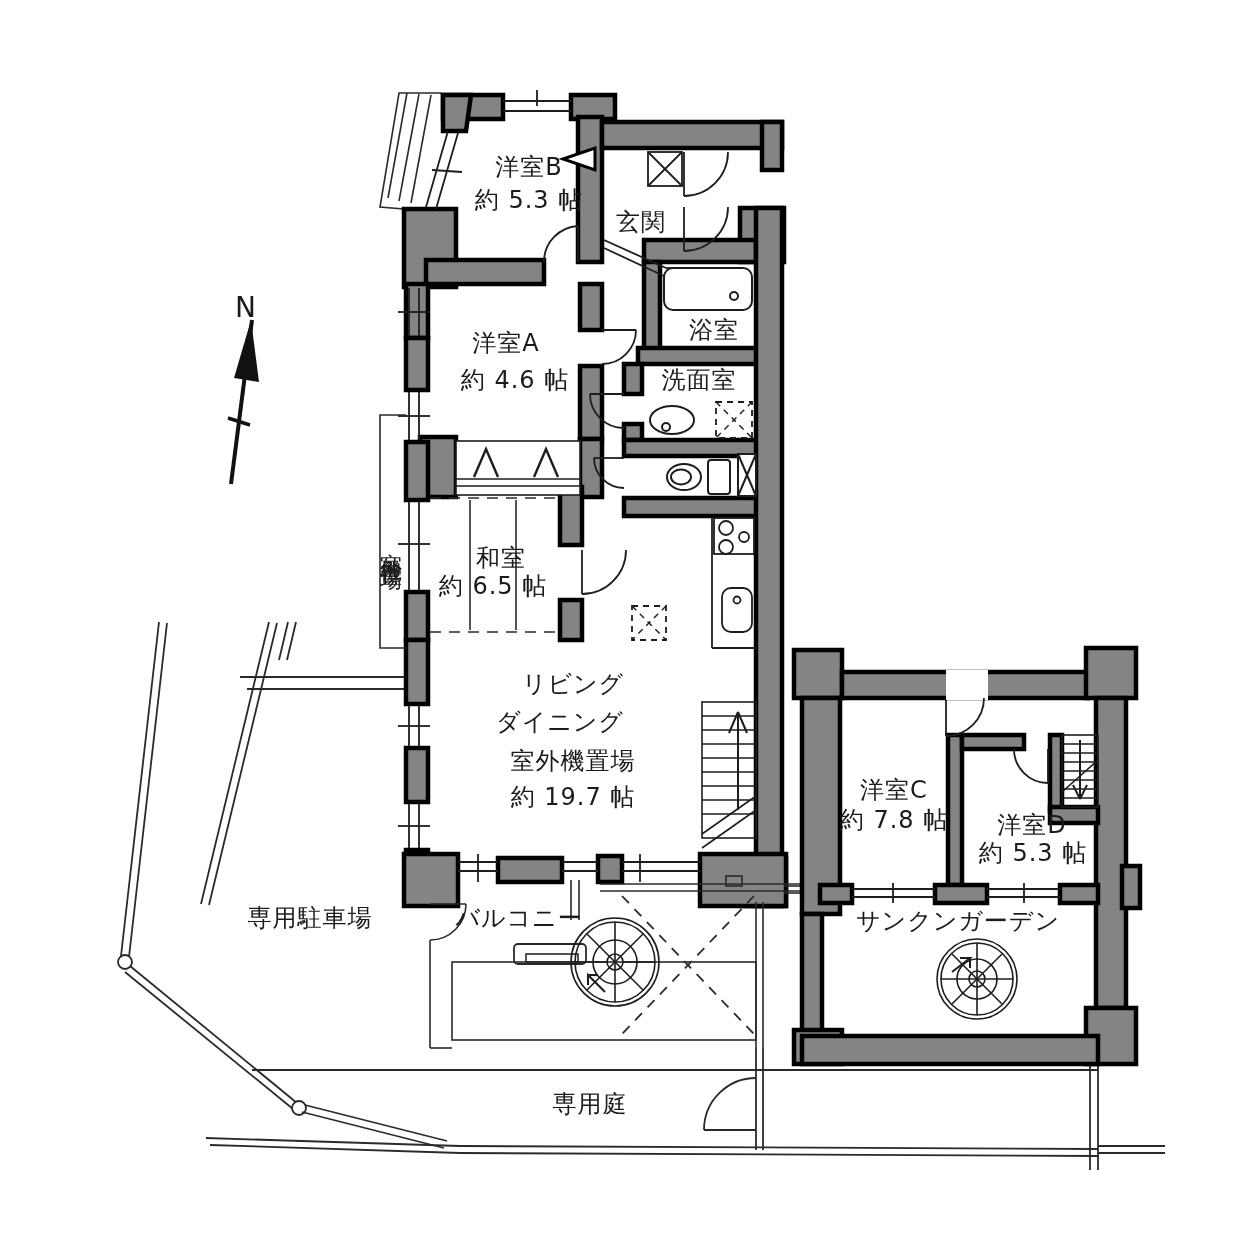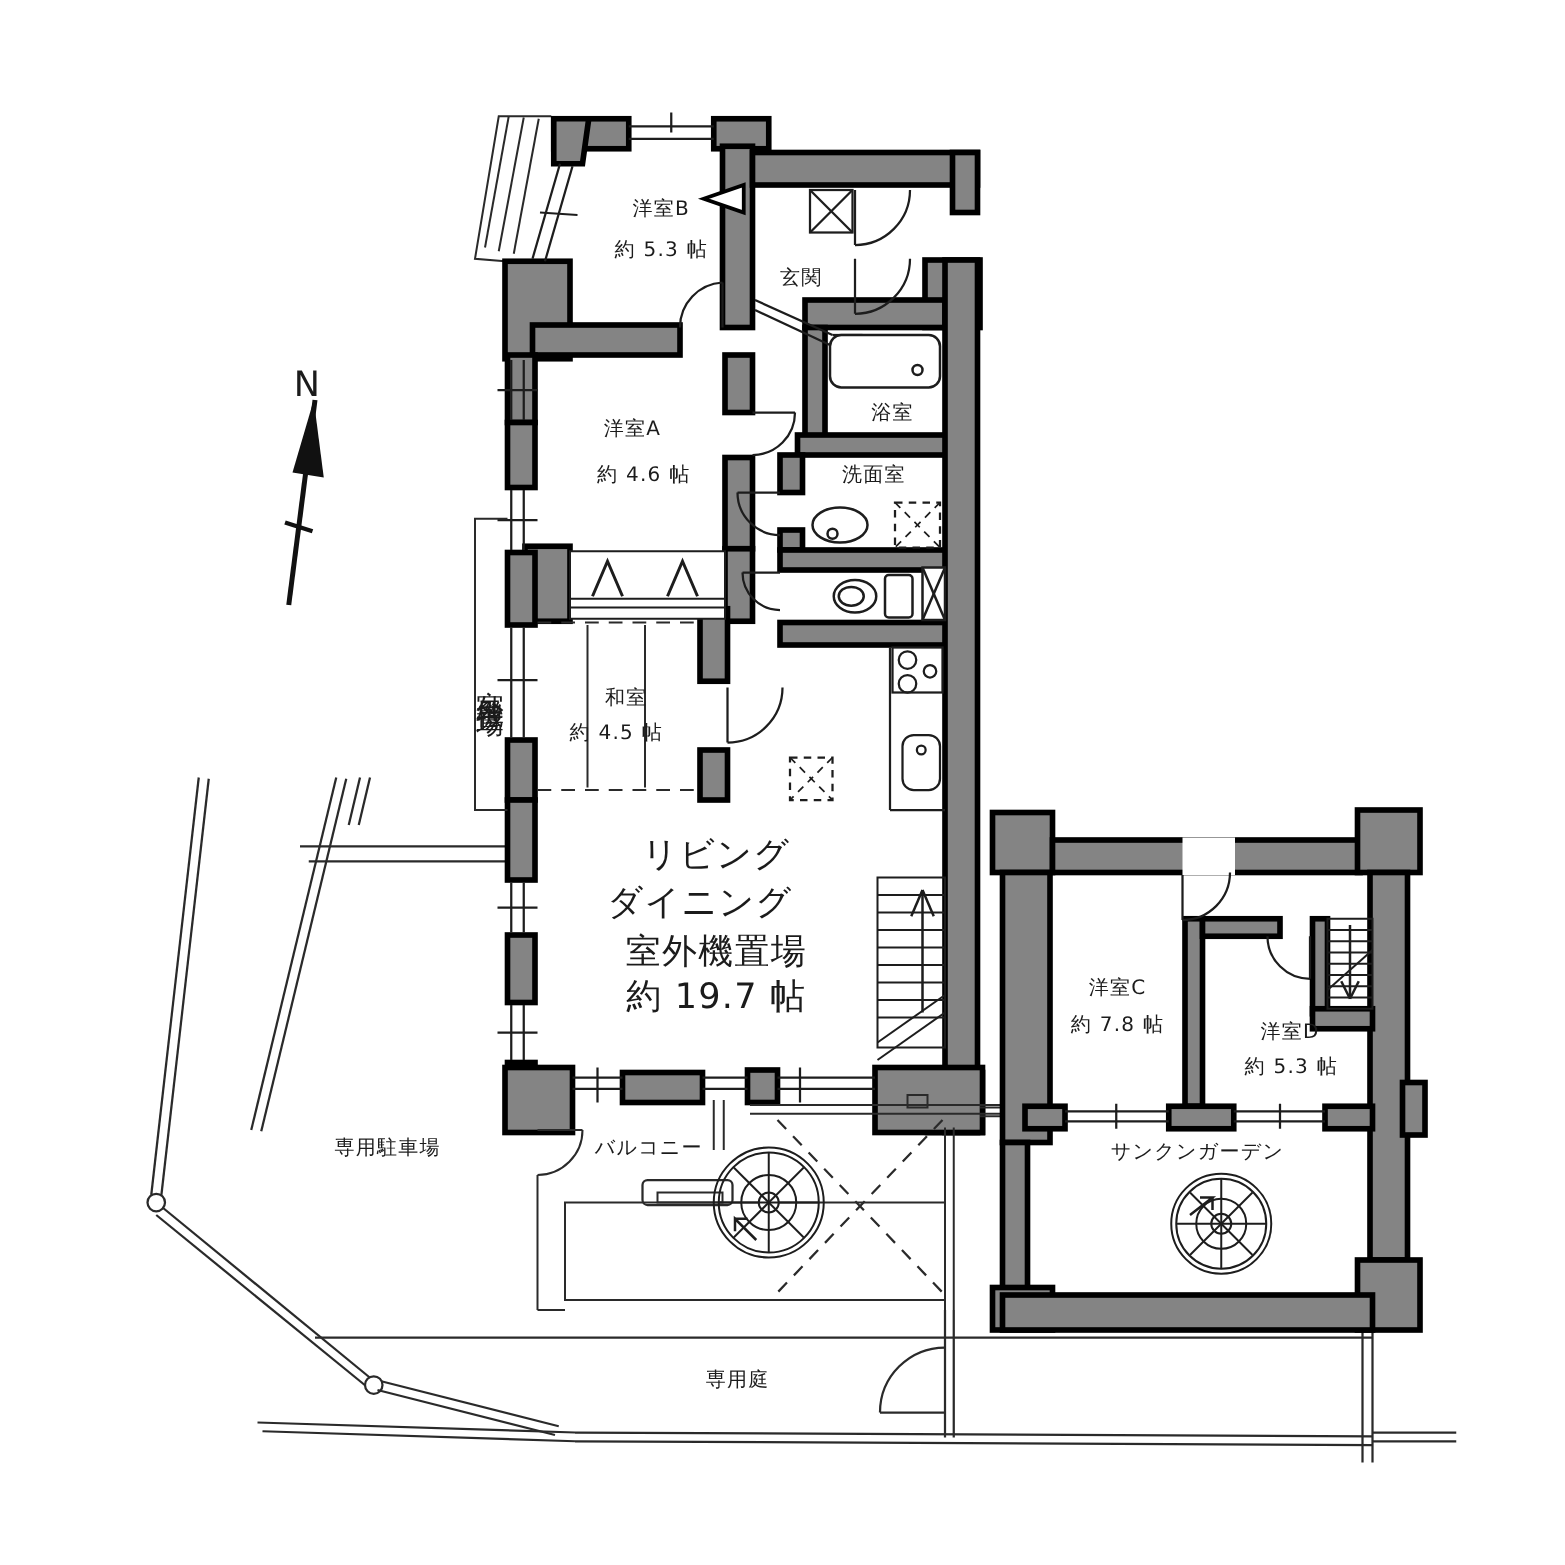--- a/index.html
+++ b/index.html
@@ -1,21 +1,21 @@
 <!DOCTYPE html>
 <html><head>
 <meta charset="utf-8">
 <style>
   html,body{margin:0;padding:0;background:#ffffff;}
   .plan{position:relative;width:1252px;height:1252px;background:#ffffff;overflow:hidden;
         font-family:"DejaVu Sans",sans-serif;color:#1b1b1b;}
   .plan svg{position:absolute;left:0;top:0;}
   .lbl{position:absolute;transform:translate(-50%,-50%);white-space:nowrap;
        color:#1b1b1b;letter-spacing:1px;line-height:1;}
-  .s22{font-size:22px}.s24{font-size:16px}.s26{font-size:28px}.s28{font-size:28px;font-weight:500}
+  .s22{font-size:22px}.s24{font-size:24px}.s26{font-size:24px}.s28{font-size:28px;font-weight:500}
   .lbl.v{writing-mode:vertical-rl;letter-spacing:4px;}
 </style>
 </head>
 <body>
 
 <div class="plan">
 <svg width="1252" height="1252" viewBox="0 0 1252 1252">
   <defs></defs>
 
   <g stroke="#2a2a2a" stroke-width="1.8" fill="none">
@@ -385,21 +385,21 @@
 
   <div class="lbl s24" style="left:641px;top:222px">玄関</div>
 
   <div class="lbl s24" style="left:506px;top:343px">洋室A</div>
   <div class="lbl s24" style="left:515px;top:380px">約 4.6 帖</div>
 
   <div class="lbl s24" style="left:714px;top:330px">浴室</div>
   <div class="lbl s24" style="left:699px;top:380px">洗面室</div>
 
   <div class="lbl s24" style="left:501px;top:558px">和室</div>
-  <div class="lbl s24" style="left:493px;top:586px">約 4.5 帖</div>
+  <div class="lbl s24" style="left:493px;top:586px">約 6.5 帖</div>
 
   <div class="lbl v s22" style="left:391px;top:545px;transform:translate(-50%,-50%)">室外機置場</div>
 
   <div class="lbl s26" style="left:573px;top:684px">リビング</div>
   <div class="lbl s26" style="left:560px;top:722px">ダイニング</div>
   <div class="lbl s26" style="left:573px;top:761px">室外機置場</div>
   <div class="lbl s26" style="left:573px;top:797px">約 19.7 帖</div>
 
   <div class="lbl s24" style="left:894px;top:790px">洋室C</div>
   <div class="lbl s24" style="left:894px;top:820px">約 7.8 帖</div>

